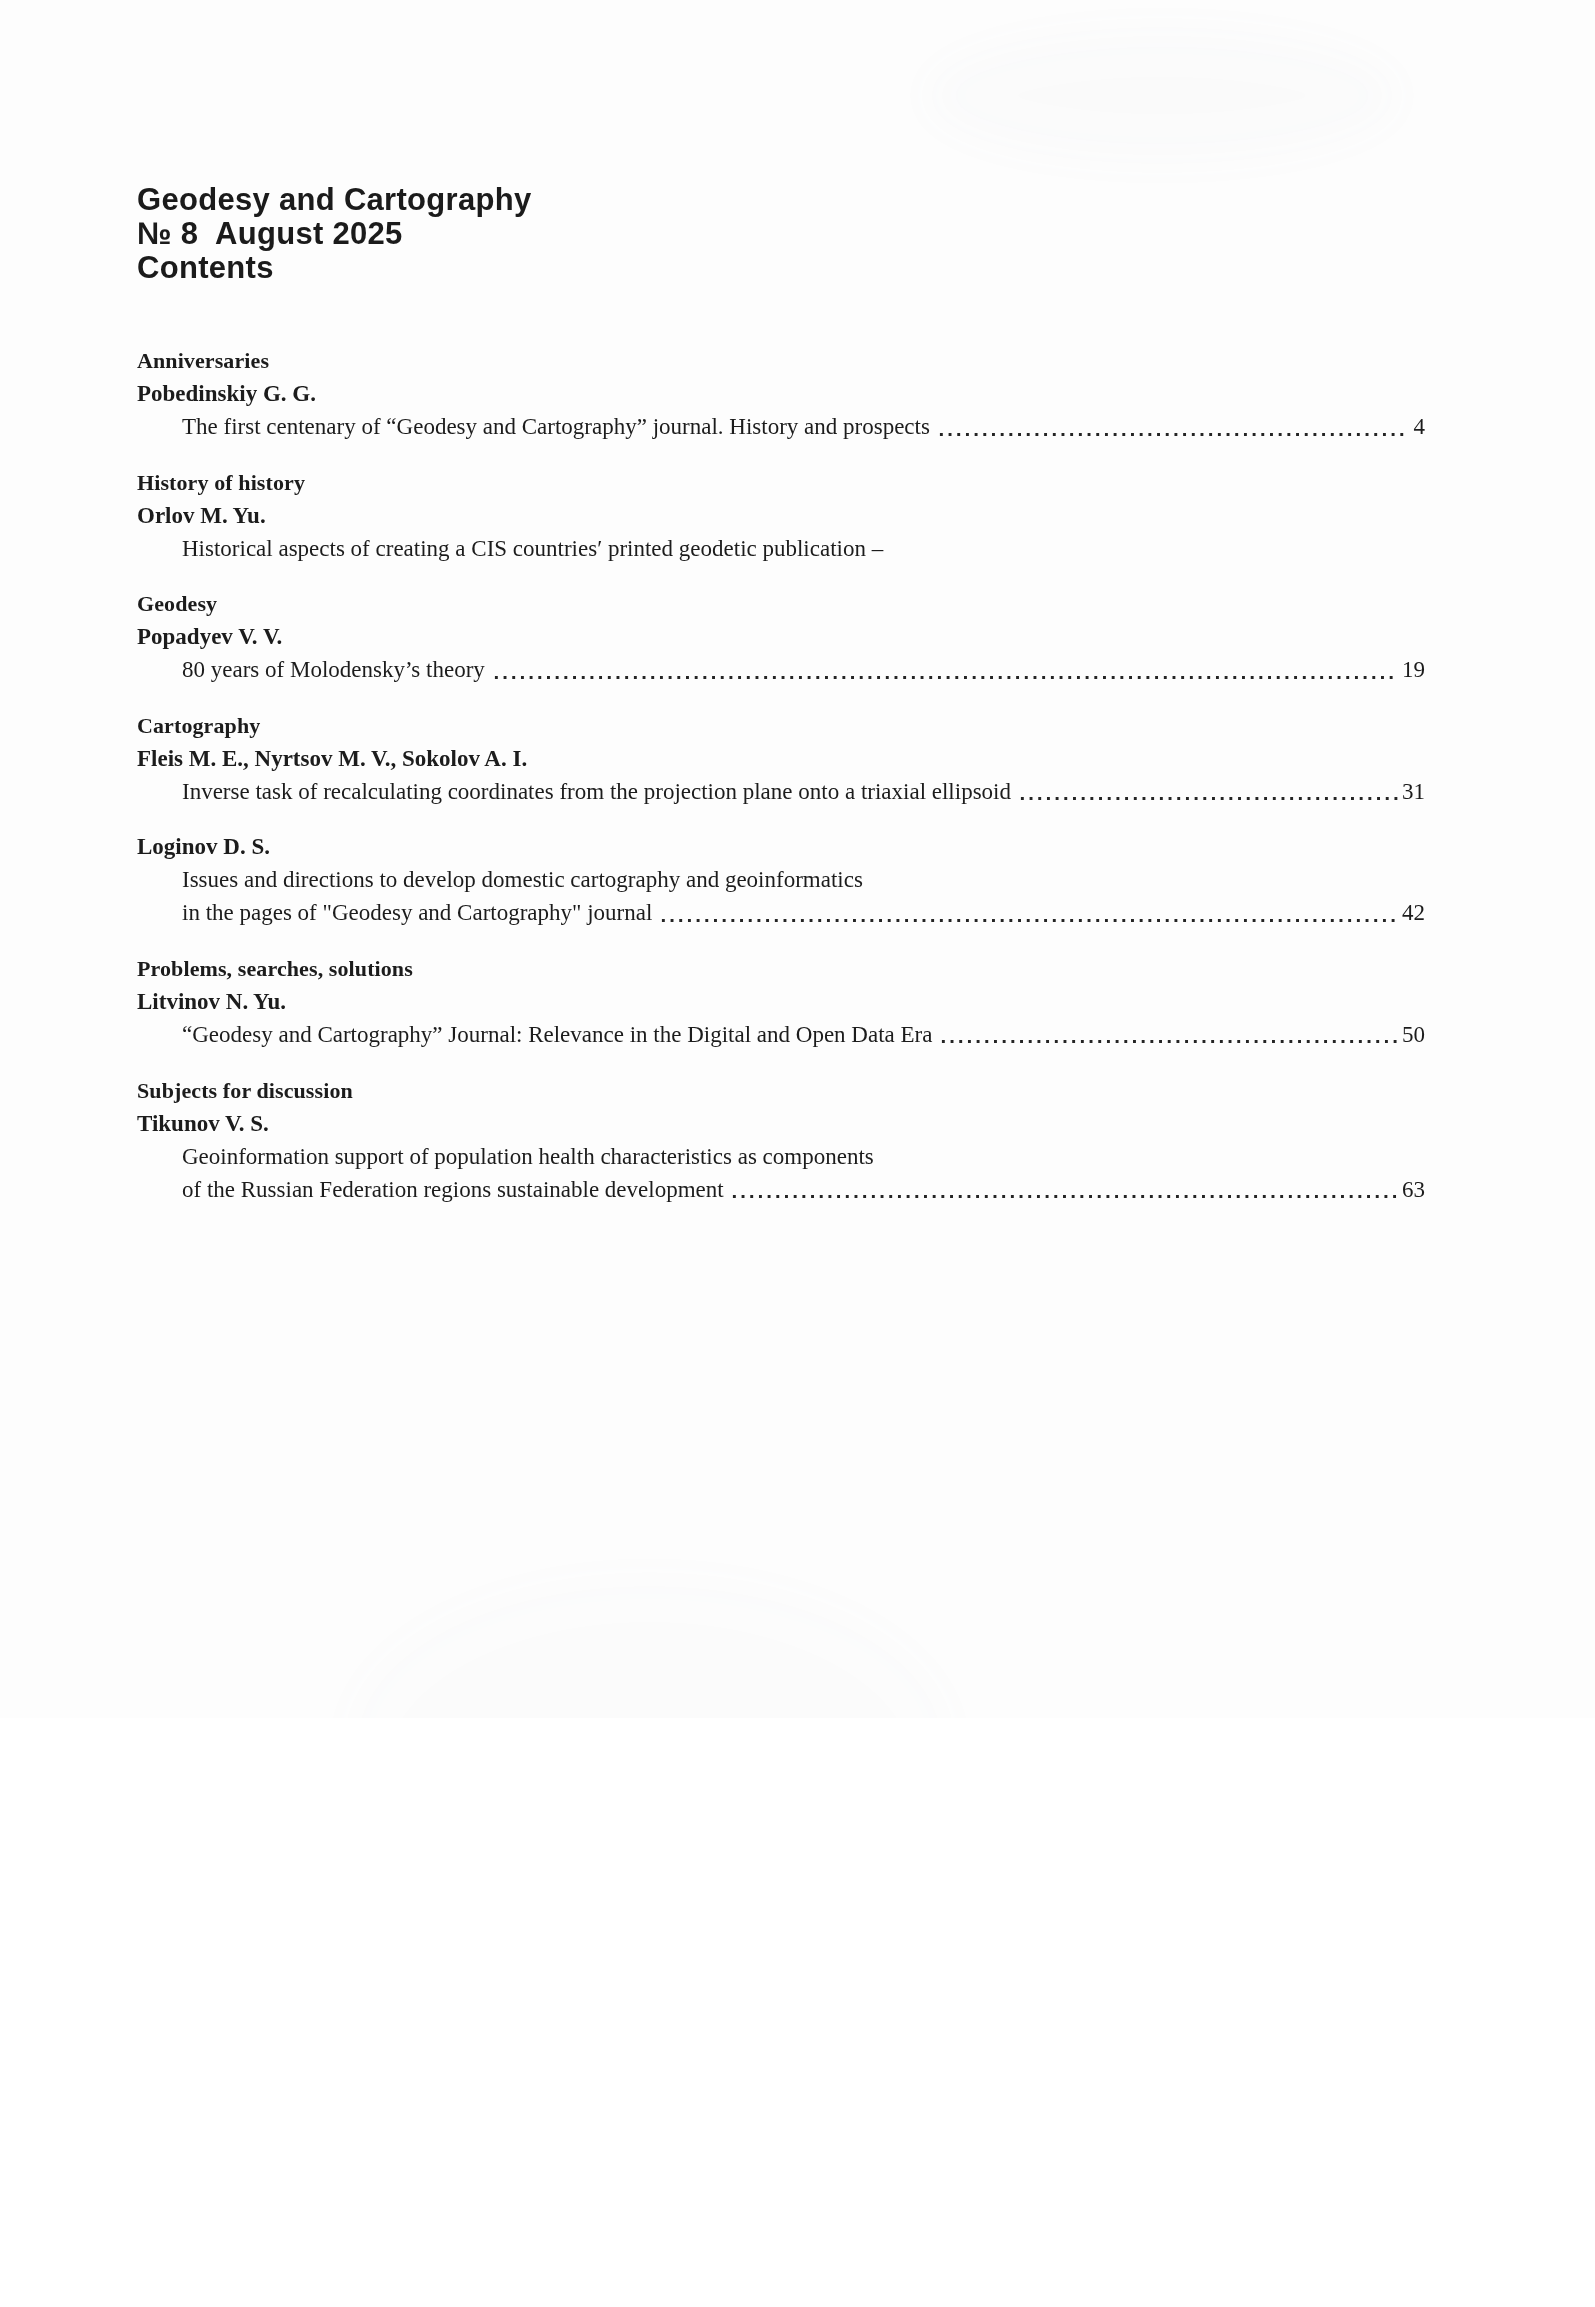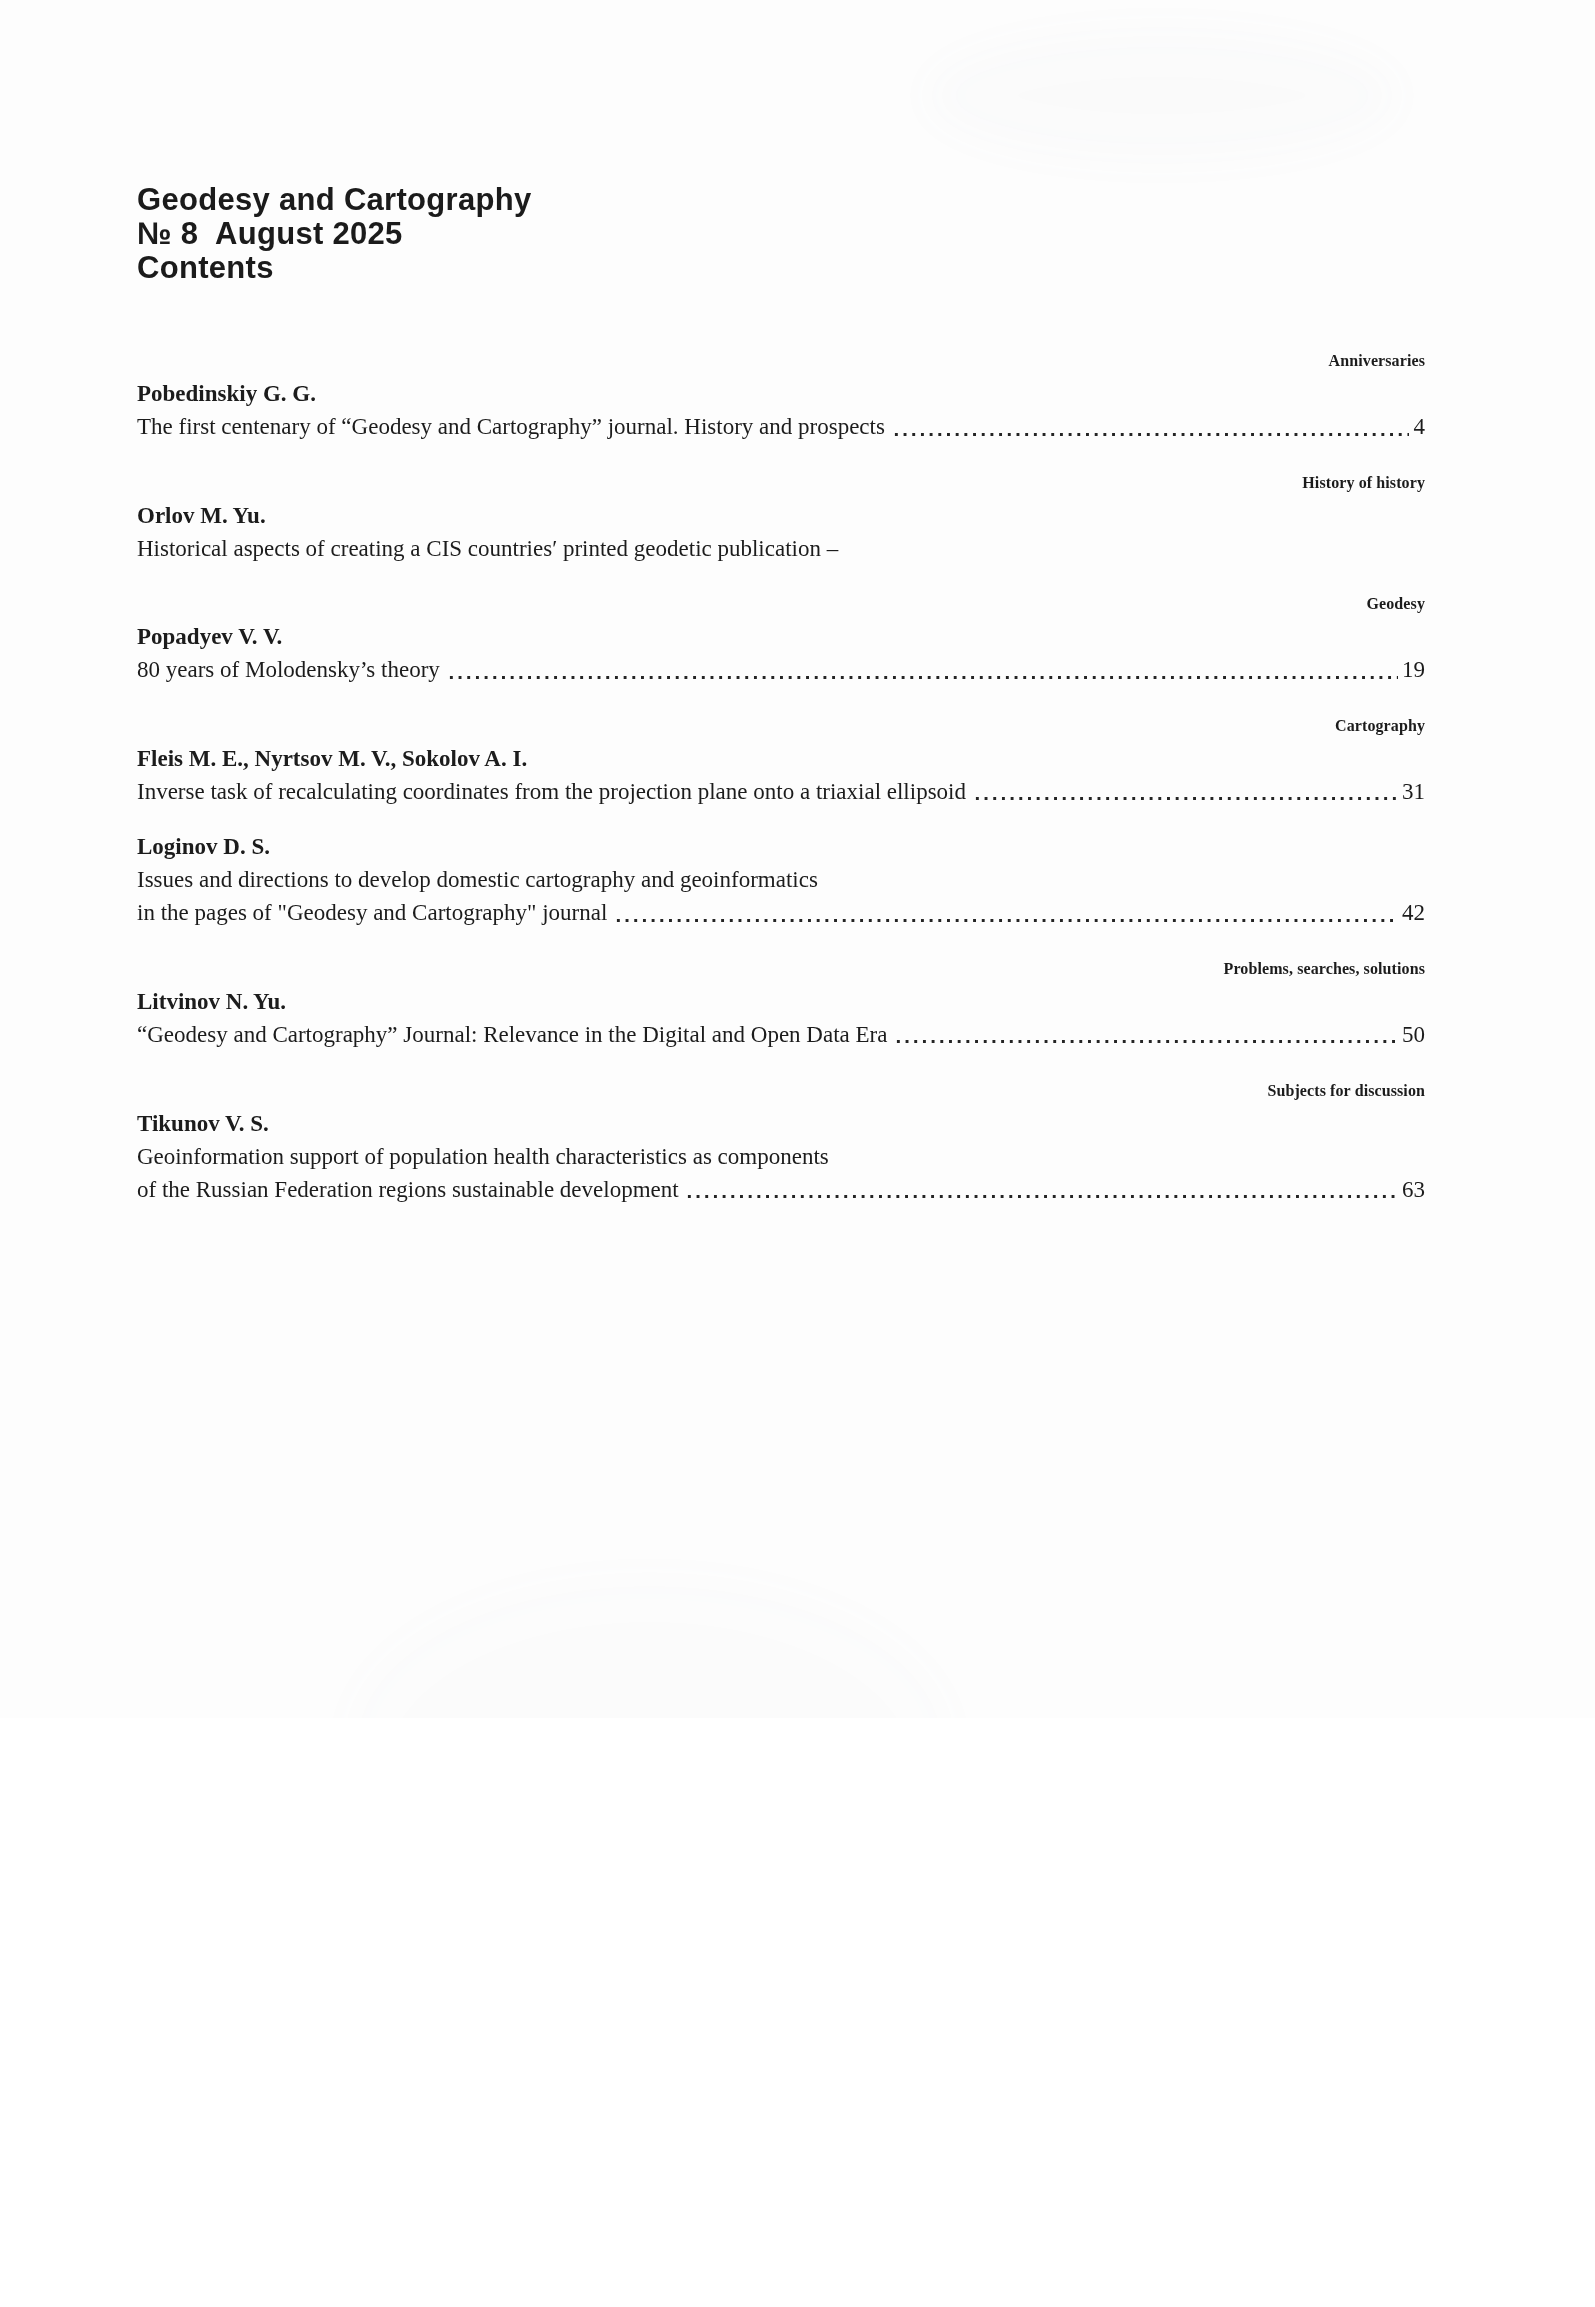--- a/index.html
+++ b/index.html
@@ -43,28 +43,27 @@
   .toc {
     font-size: 23px;
     line-height: 33px;
     color: #1c1c1c;
   }
   .toc-block { margin-top: 22.6px; }
   .toc-block:first-child { margin-top: 0; }
 
   .section-heading {
     font-weight: bold;
-    font-size: 16px;
+    font-size: 22px;
     letter-spacing: 0.1px;
-    text-align: right;
   }
   .entry-authors {
     font-weight: bold;
   }
-  .entry-line { white-space: nowrap; }
+  .entry-line { white-space: nowrap; margin-left: 45px; }
   .leader-row {
     display: flex;
     align-items: baseline;
   }
   .leader-row .entry-title-text {
     flex: 0 0 auto;
     white-space: nowrap;
   }
   .dots {
     flex: 1 1 auto;

